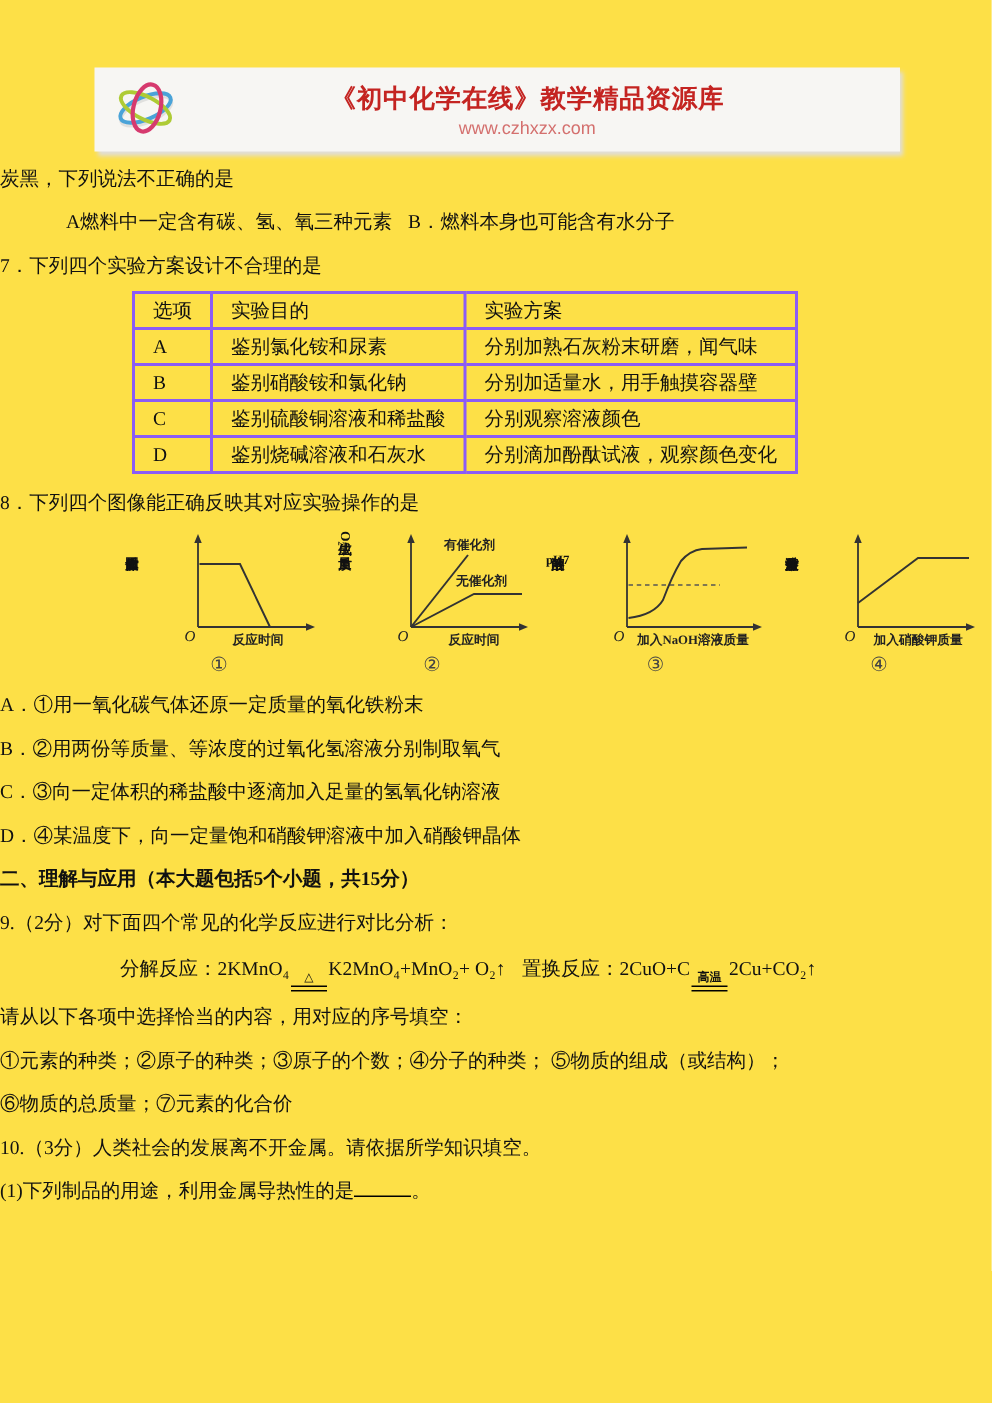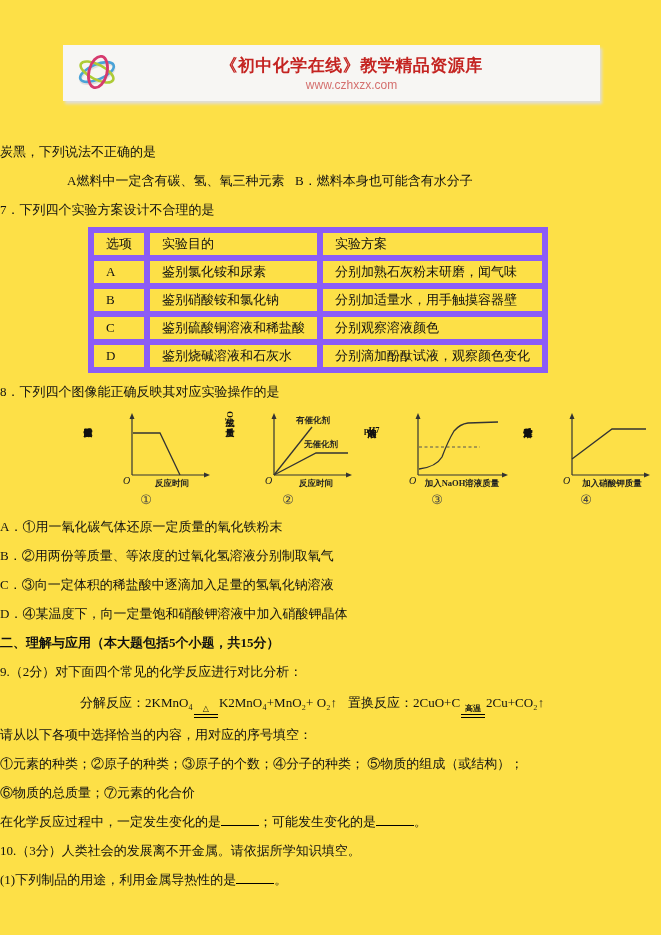--- a/index.html
+++ b/index.html
@@ -21,37 +21,37 @@
   .header-text { flex:1; text-align:center; padding-right:30px; }
   .header-title {
     color:#c42421; font-weight:bold; font-size:17px; letter-spacing:0.5px;
     font-family:"Liberation Sans","DejaVu Sans",sans-serif;
   }
   .header-url {
     color:#d4706e; font-size:12px; margin-top:1px;
     font-family:"Liberation Sans","DejaVu Sans",sans-serif;
   }
 
-  .content { position:absolute; left:0; top:104px; width:661px;margin-top:33px; }
+  .content { position:absolute; left:0; top:104px; width:661px; }
   p.line { margin:0; padding:0; font-size:13px; line-height:29px; white-space:nowrap; }
   .ind0 { padding-left:55px; }
   .ind1 { padding-left:83px; }
   .ind2 { padding-left:90px; }
   .bold { font-weight:bold; }
 
-  .optrow { display:flex; padding-left:67px; line-height:29px; white-space:nowrap; }
+  .optrow { display:flex; padding-left:44px; line-height:29px; white-space:nowrap; }
   .optrow .o1 { width:228px; flex:none; }
 
   
   table.exam {
     border-collapse:collapse; margin:3px 0 4px 88px;
     font-size:13px;
   }
   table.exam th, table.exam td {
-    border:6px solid #8b5cf6; font-weight:normal; text-align:left;
+    border:2px solid #8b5cf6; font-weight:normal; text-align:left;
     padding:2px 12px; height:24px; white-space:nowrap;
   }
 
   
   .charts { display:flex; gap:10px; padding-left:80px; margin:3px 0 4px 0; }
   .chart { position:relative; flex:none; }
   .chart-body { display:flex;gap:24px; }
   .ylab {
     writing-mode:vertical-rl; text-orientation:mixed;
     font-size:9px; font-weight:bold; line-height:11px; width:13px;
@@ -240,23 +240,20 @@
             <span class="cl">高温</span>
             <span class="ln"></span>
           </span><span>2Cu+CO₂↑</span>
       </span>
     </div>
 
 
     <p class="line ind1">请从以下各项中选择恰当的内容，用对应的序号填空：</p>
     <p class="line ind1">①元素的种类；②原子的种类；③原子的个数；④分子的种类； ⑤物质的组成（或结构）；</p>
     <p class="line ind1">⑥物质的总质量；⑦元素的化合价</p>
-    <p class="line ind1">
-      <span>在化学反应过程中，一定发生变化的是</span><span class="blank"></span><span>；可能发生变化的是</span><span class="blank"></span><span>。</span>
-    </p>
 
     <p class="line ind0">10.（3分）人类社会的发展离不开金属。请依据所学知识填空。</p>
     <p class="line ind2">
       <span>(1)下列制品的用途，利用金属导热性的是</span><span class="blank"></span><span>。</span>
     </p>
 
   </div>
 </div>
 
 </body></html>

